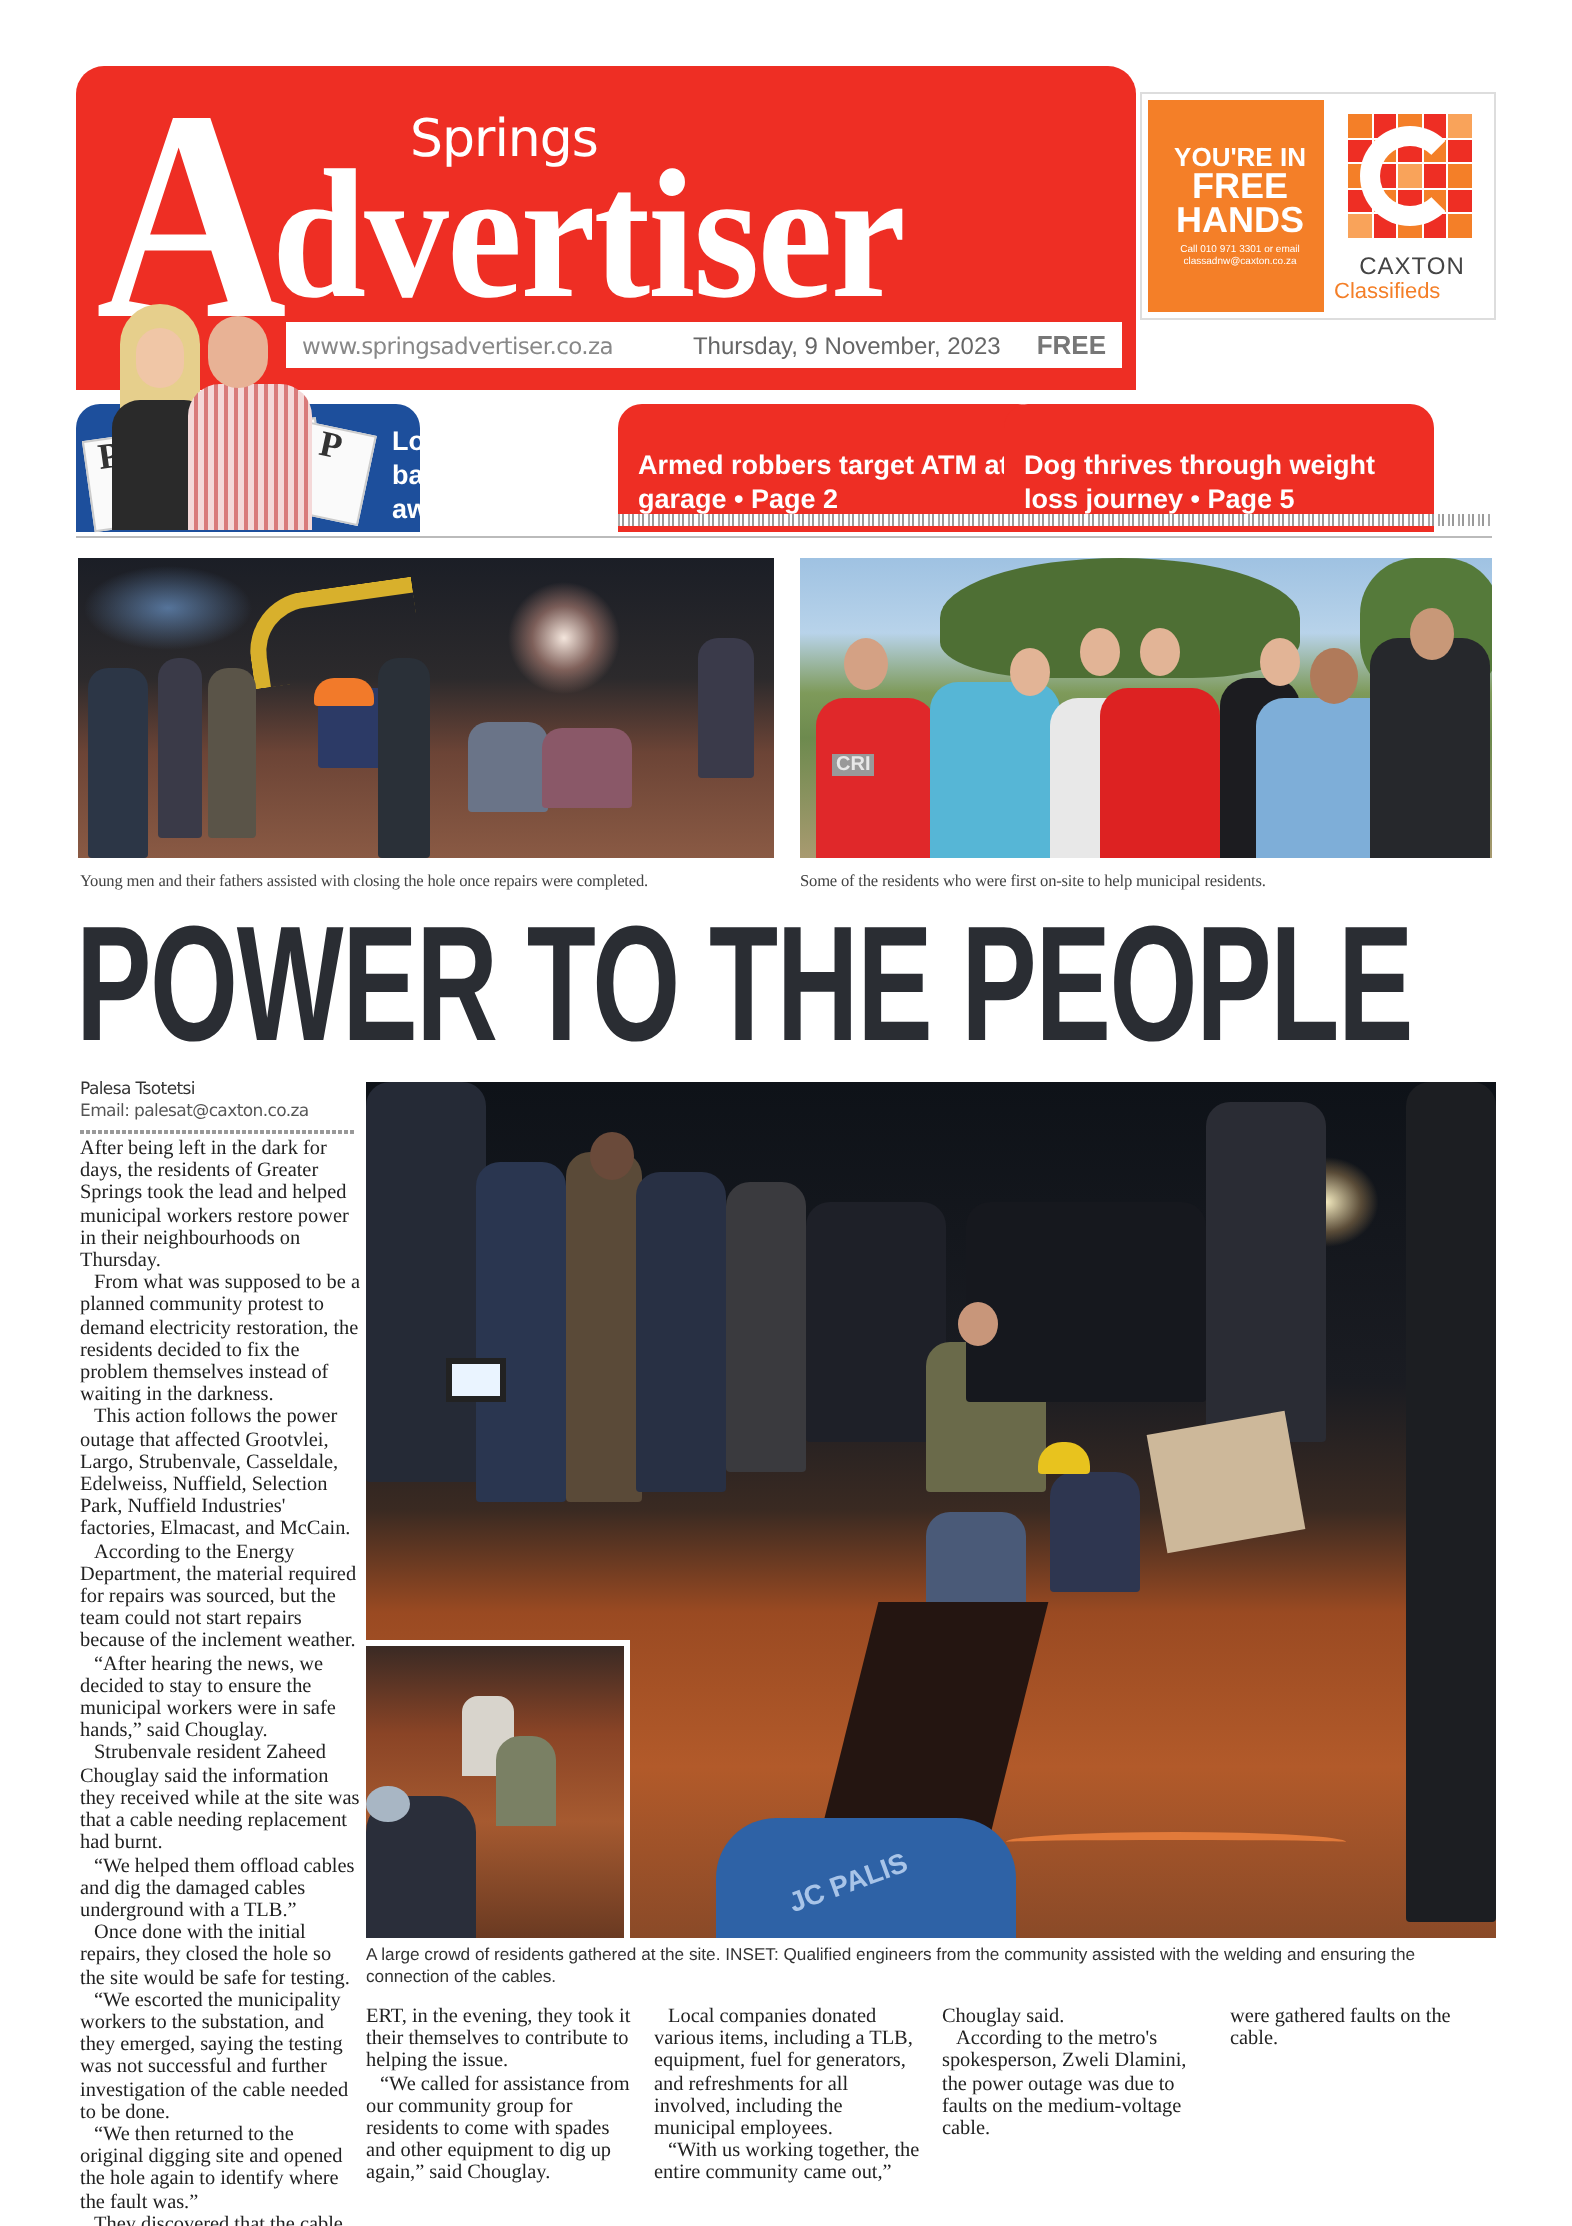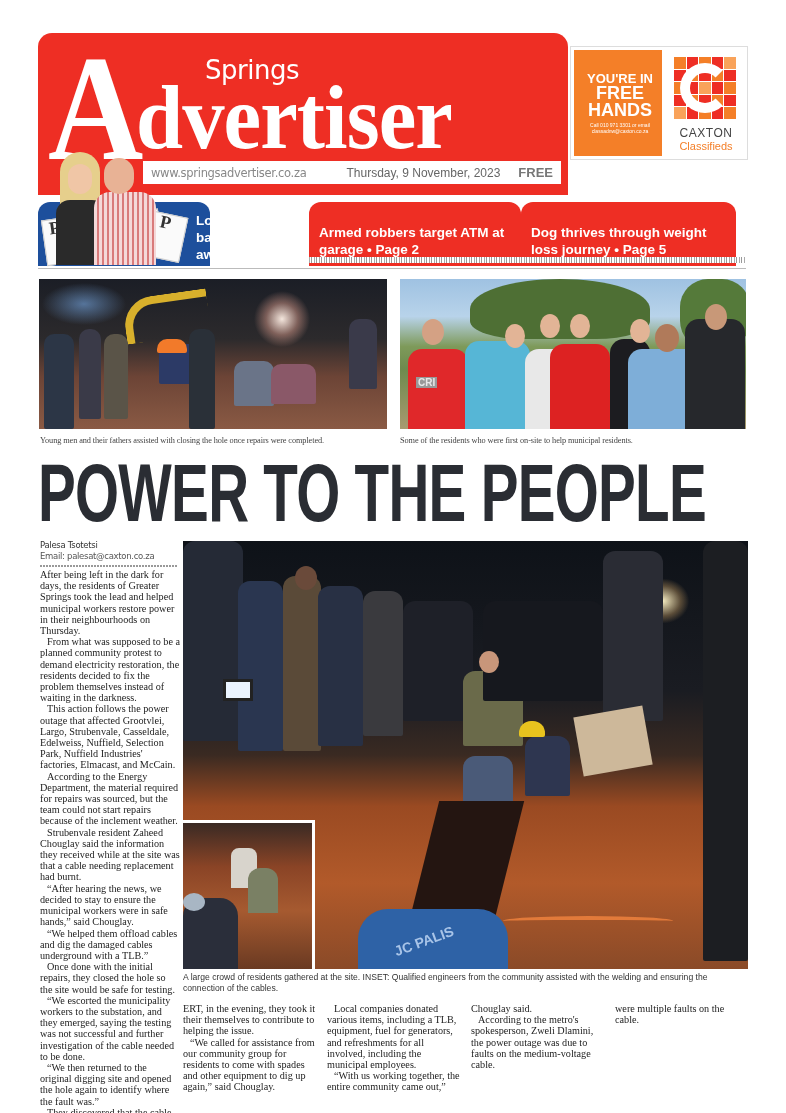--- a/index.html
+++ b/index.html
@@ -64,29 +64,29 @@
   .caxton-logo {
     position: absolute; left: 7px; top: 7px; width: 62px; height: 62px;
     display: grid; grid-template-columns: repeat(5, 1fr); grid-template-rows: repeat(5, 1fr); gap: 1px;
   }
   .caxton-logo span { display:block; }
   .caxton-c {
     position: absolute; left: 13px; top: 13px; width: 50px; height: 50px;
     border: 10px solid #fff; border-right-color: transparent; border-radius: 50%;
   }
   .caxton-word { position: absolute; left: 0; top: 76px; width: 78px; text-align: center; font-size: 12px; color: #444; letter-spacing: 0.5px; }
-  .caxton-sub { position: absolute; left: 0; top: 90px; width: 78px; text-align: center; font-size: 11px; color: #f47f28; }
+  .caxton-sub { position: absolute; left: 0; top: 90px; width: 78px; font-size: 11px; color: #f47f28; }
 
   
   .teaser { position: absolute; top: 202px; height: 64px; border-radius: 12px 12px 0 0; color: #fff;
     font-family: "Liberation Sans", sans-serif; font-weight: bold; font-size: 13.5px; line-height: 17px; padding: 22px 10px; }
   .teaser-blue { left: 38px; width: 172px; height: 64px; background: #1d4f9c; padding: 10px 8px 0 158px; }
   .teaser-blue .t-text { position: absolute; left: 158px; top: 10px; width: 110px; }
   .teaser-red1 { left: 309px; width: 212px; background: #ee2e24; }
-  .teaser-red2 { left: 521px; width: 215px; background: #ee2e24; }
+  .teaser-red2 { left: 502px; width: 215px; background: #ee2e24; }
   .certs { position:absolute; left: 6px; top: 6px; width: 145px; height: 56px; }
   .cert { position:absolute; width: 34px; height: 46px; background:#fafafa; border:1px solid #ccc; font-family:"Liberation Serif",serif; color:#333; font-size: 18px; padding-left:6px; }
   .barcode-strip { position: absolute; left: 309px; top: 257px; width: 437px; height: 6px;
     background: repeating-linear-gradient(90deg, #aaa 0 1px, #fff 1px 2px, #999 2px 3px, #fff 3px 5px); }
   .rule-top { position: absolute; left: 38px; top: 268px; width: 708px; height: 1px; background: #bbb; }
 
   
   .photo { position: absolute; overflow: hidden; }
   .photo1 { left: 39px; top: 279px; width: 348px; height: 150px;
     background:
@@ -275,22 +275,22 @@
   <div class="byline-name">Palesa Tsotetsi</div>
   <div class="byline-email">Email: palesat@caxton.co.za</div>
   <div class="byline-rule"></div>
 </div>
 
 <div class="col col1">
   <p class="first">After being left in the dark for days, the residents of Greater Springs took the lead and helped municipal workers restore power in their neighbourhoods on Thursday.</p>
   <p>From what was supposed to be a planned community protest to demand electricity restoration, the residents decided to fix the problem themselves instead of waiting in the darkness.</p>
   <p>This action follows the power outage that affected Grootvlei, Largo, Strubenvale, Casseldale, Edelweiss, Nuffield, Selection Park, Nuffield Industries' factories, Elmacast, and McCain.</p>
   <p>According to the Energy Department, the material required for repairs was sourced, but the team could not start repairs because of the inclement weather.</p>
+  <p>“After hearing the news, we decided to stay to ensure the municipal workers were in safe hands,” said Chouglay.</p>
   <p>Strubenvale resident Zaheed Chouglay said the information they received while at the site was that a cable needing replacement had burnt.</p>
-  <p>“After hearing the news, we decided to stay to ensure the municipal workers were in safe hands,” said Chouglay.</p>
   <p>“We helped them offload cables and dig the damaged cables underground with a TLB.”</p>
   <p>Once done with the initial repairs, they closed the hole so the site would be safe for testing.</p>
   <p>“We escorted the municipality workers to the substation, and they emerged, saying the testing was not successful and further investigation of the cable needed to be done.</p>
   <p>“We then returned to the original digging site and opened the hole again to identify where the fault was.”</p>
   <p>They discovered that the cable had to be extended, which meant an extra estimated return time (ERT) for the outage.</p>
 
 </div>
 
 <div class="photo mainphoto">
   <div class="crowd" style="left:0;top:0;width:60px;height:200px"></div>
@@ -329,14 +329,14 @@
 </div>
 <div class="col col3">
   <p>Local companies donated various items, including a TLB, equipment, fuel for generators, and refreshments for all involved, including the municipal employees.</p>
   <p>“With us working together, the entire community came out,”</p>
 </div>
 <div class="col col4">
   <p class="first">Chouglay said.</p>
   <p>According to the metro's spokesperson, Zweli Dlamini, the power outage was due to faults on the medium-voltage cable.</p>
 </div>
 <div class="col col5">
-  <p class="first">were multiple faults on the cable.</p>
+  <p class="first">were gathered faults on the cable.</p>
 </div>
 
 </body></html>

